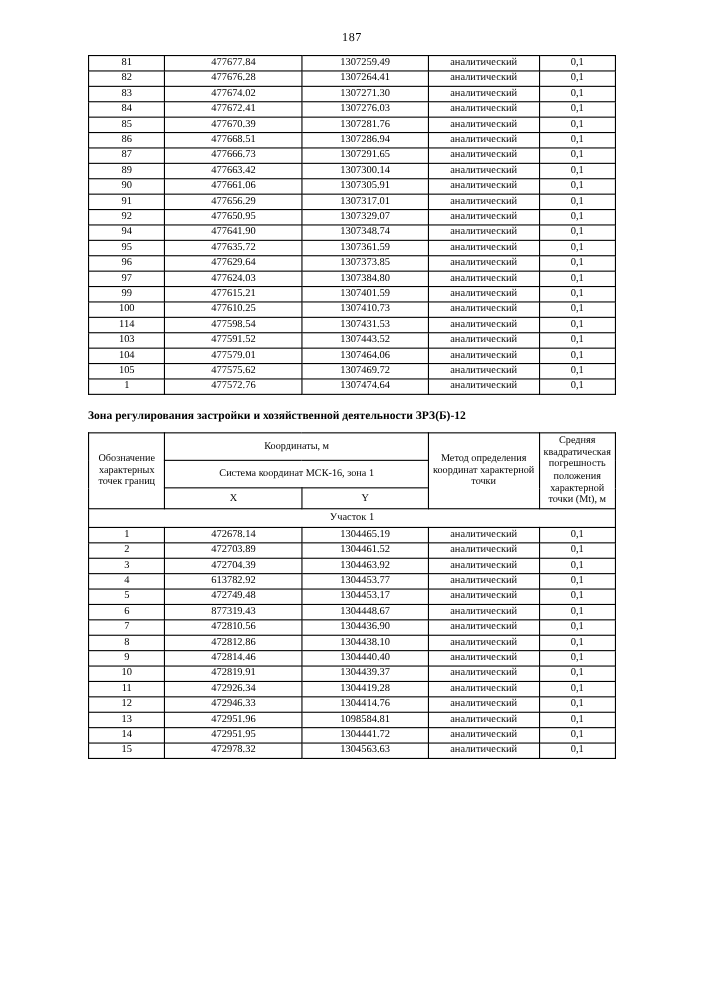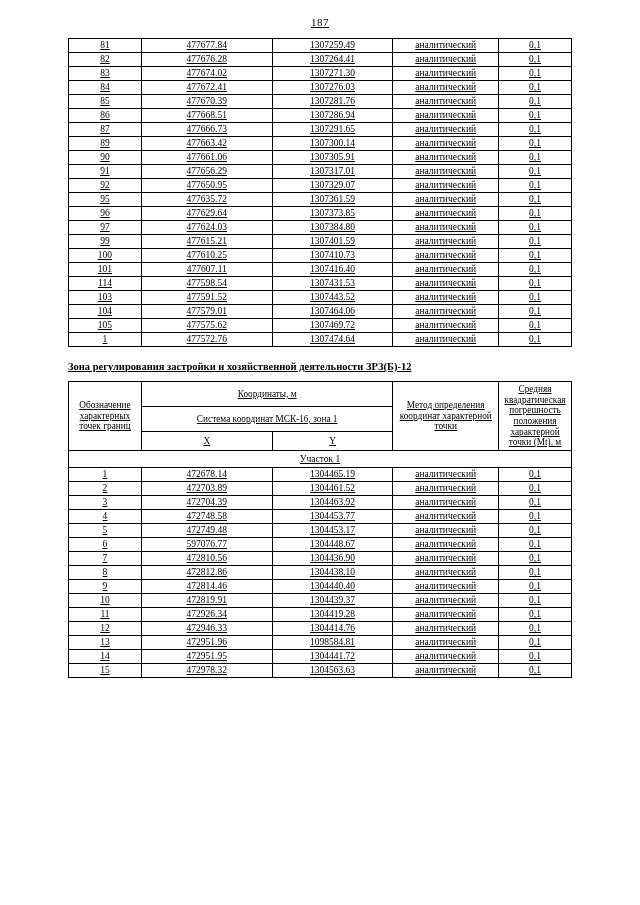--- a/index.html
+++ b/index.html
@@ -13,23 +13,22 @@
     font-family: "Liberation Serif", serif;
     color: #000;
     position: relative;
     overflow: hidden;
   }
   .page {
     position: absolute;
     left: 0; top: 0;
     width: 640px;
     height: 905px;
-    padding: 0;
+    padding: 12px;
     box-sizing: border-box;
-    text-decoration: underline;
   }
   .page-number {
     text-align: center;
     font-size: 11px;
     margin-top: 16px;
     margin-bottom: 10px;
     letter-spacing: 0.5px;
   }
   .tbl-wrap {
     margin: 0 68px;
@@ -181,20 +180,27 @@
             <td class="body-cell">0,1</td>
           </tr>
           <tr>
             <td class="body-cell">92</td>
             <td class="body-cell">477650.95</td>
             <td class="body-cell">1307329.07</td>
             <td class="body-cell">аналитический</td>
             <td class="body-cell">0,1</td>
           </tr>
           <tr>
+            <td class="body-cell">94</td>
+            <td class="body-cell">477641.90</td>
+            <td class="body-cell">1307348.74</td>
+            <td class="body-cell">аналитический</td>
+            <td class="body-cell">0,1</td>
+          </tr>
+          <tr>
             <td class="body-cell">95</td>
             <td class="body-cell">477635.72</td>
             <td class="body-cell">1307361.59</td>
             <td class="body-cell">аналитический</td>
             <td class="body-cell">0,1</td>
           </tr>
           <tr>
             <td class="body-cell">96</td>
             <td class="body-cell">477629.64</td>
             <td class="body-cell">1307373.85</td>
@@ -212,27 +218,20 @@
             <td class="body-cell">99</td>
             <td class="body-cell">477615.21</td>
             <td class="body-cell">1307401.59</td>
             <td class="body-cell">аналитический</td>
             <td class="body-cell">0,1</td>
           </tr>
           <tr>
             <td class="body-cell">100</td>
             <td class="body-cell">477610.25</td>
             <td class="body-cell">1307410.73</td>
-            <td class="body-cell">аналитический</td>
-            <td class="body-cell">0,1</td>
-          </tr>
-          <tr>
-            <td class="body-cell">101</td>
-            <td class="body-cell">477607.11</td>
-            <td class="body-cell">1307416.40</td>
             <td class="body-cell">аналитический</td>
             <td class="body-cell">0,1</td>
           </tr>
           <tr>
             <td class="body-cell">114</td>
             <td class="body-cell">477598.54</td>
             <td class="body-cell">1307431.53</td>
             <td class="body-cell">аналитический</td>
             <td class="body-cell">0,1</td>
           </tr>
@@ -316,35 +315,35 @@
           </tr>
           <tr>
             <td class="body-cell">3</td>
             <td class="body-cell">472704.39</td>
             <td class="body-cell">1304463.92</td>
             <td class="body-cell">аналитический</td>
             <td class="body-cell">0,1</td>
           </tr>
           <tr>
             <td class="body-cell">4</td>
-            <td class="body-cell">472748.58</td>
+            <td class="body-cell">613782.92</td>
             <td class="body-cell">1304453.77</td>
             <td class="body-cell">аналитический</td>
             <td class="body-cell">0,1</td>
           </tr>
           <tr>
             <td class="body-cell">5</td>
             <td class="body-cell">472749.48</td>
             <td class="body-cell">1304453.17</td>
             <td class="body-cell">аналитический</td>
             <td class="body-cell">0,1</td>
           </tr>
           <tr>
             <td class="body-cell">6</td>
-            <td class="body-cell">597076.77</td>
+            <td class="body-cell">877319.43</td>
             <td class="body-cell">1304448.67</td>
             <td class="body-cell">аналитический</td>
             <td class="body-cell">0,1</td>
           </tr>
           <tr>
             <td class="body-cell">7</td>
             <td class="body-cell">472810.56</td>
             <td class="body-cell">1304436.90</td>
             <td class="body-cell">аналитический</td>
             <td class="body-cell">0,1</td>

